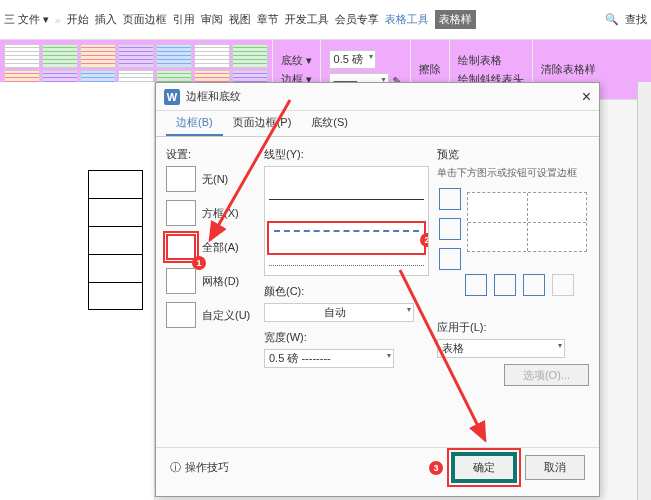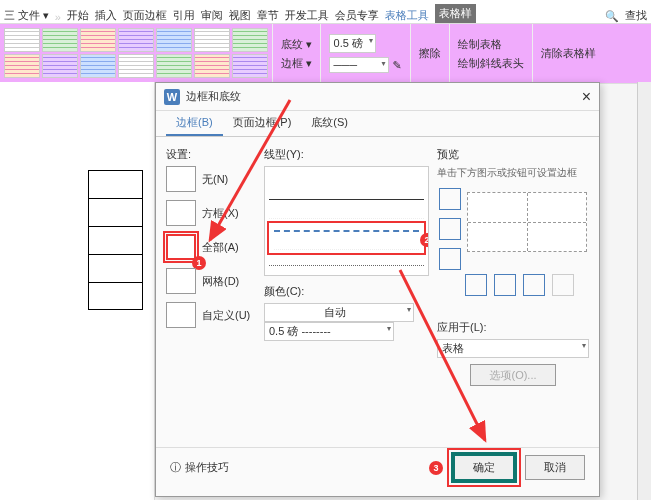--- a/index.html
+++ b/index.html
@@ -1,17 +1,17 @@
 <!DOCTYPE html>
 <html><head>
 <meta charset="utf-8">
 <style>
 *{box-sizing:border-box;margin:0;padding:0;font-family:"Microsoft YaHei",sans-serif;font-size:11px;color:#333}
 body{width:651px;height:500px;background:#f5f5f5;overflow:hidden;position:relative}
-.topbar{height:24px;background:#fff;display:flex;align-items:flex-end;padding:0 4px;border-bottom:1px solid #ddd;gap:6px}
+.topbar{height:40px;background:#fff;display:flex;align-items:center;padding:8px 4px;border-bottom:1px solid #ddd;gap:6px}
 .topbar span{white-space:nowrap}
 .ribbon{height:60px;background:#f0abfc;display:flex;border-bottom:1px solid #ddd}
 .styles{display:flex;gap:2px;padding:4px}
 .style-sw{width:36px;height:24px;border:1px solid #ccc;display:inline-block}
 .style-a{background:repeating-linear-gradient(0deg,#fff,#fff 3px,#ccc 3px,#ccc 4px)}
 .style-b{background:repeating-linear-gradient(0deg,#d9f0d9,#d9f0d9 3px,#8c8 3px,#8c8 4px)}
 .style-c{background:repeating-linear-gradient(0deg,#ffe8cc,#ffe8cc 3px,#e8a 3px,#e8a 4px)}
 .style-d{background:repeating-linear-gradient(0deg,#e8ccff,#e8ccff 3px,#a8e 3px,#a8e 4px)}
 .style-e{background:repeating-linear-gradient(0deg,#cce0ff,#cce0ff 3px,#8ae 3px,#8ae 4px)}
 .ribbon-sec{display:flex;flex-direction:column;justify-content:center;gap:4px;padding:0 8px;border-left:1px solid #eee;font-size:10px}
@@ -193,42 +193,43 @@
         <div class="line-item li-solid"></div>
         <div class="hl2" style="margin:2px">
             <div class="line-item li-dash" style="margin-top:6px"></div>
           </div>
         <div class="line-item li-dot"></div>
 
         <span class="badge" style="right:-6px;bottom:28px">2</span>
       </div>
       <div class="label" style="margin-top:8px">颜色(C):</div>
       <div class="combo" style="width:150px;text-align:center">自动</div>
+      <div class="label" style="margin-top:8px">宽度(W):</div>
       <div class="combo" style="width:130px">0.5 磅 --------</div>
     </div>
     <div class="col3">
       <div class="label">预览</div>
       <div style="font-size:10px;color:#666">单击下方图示或按钮可设置边框</div>
       <div style="display:flex;gap:4px;margin-top:6px">
         <div style="display:flex;flex-direction:column;gap:4px">
           <span class="pv-btn"></span>
           <span class="pv-btn"></span>
           <span class="pv-btn"></span>
         </div>
         <div class="preview-box"></div>
       </div>
       <div style="margin-left:26px">
         <span class="pv-btn"></span>
         <span class="pv-btn"></span>
         <span class="pv-btn"></span>
         <span class="pv-btn" style="border-color:#ccc"></span>
       </div>
       <div class="label" style="margin-top:20px">应用于(L):</div>
-      <div class="combo" style="width:152px">表格</div>
-      <div style="text-align:center;margin-top:10px"><span class="btn" style="color:#aaa">选项(O)...</span></div>
+      <div class="combo" style="width:128px">表格</div>
+      <div style="text-align:right;margin-top:10px"><span class="btn" style="color:#aaa">选项(O)...</span></div>
     </div>
   </div>
   <div class="dlg-foot">
     <div class="tips">
         <span>ⓘ</span>
         <span>操作技巧</span>
       </div>
     <div style="display:flex;gap:8px;align-items:center;position:relative">
       <span class="badge" style="position:relative;left:0;top:0">3</span>
       <span class="btn primary hl3">确定</span>

